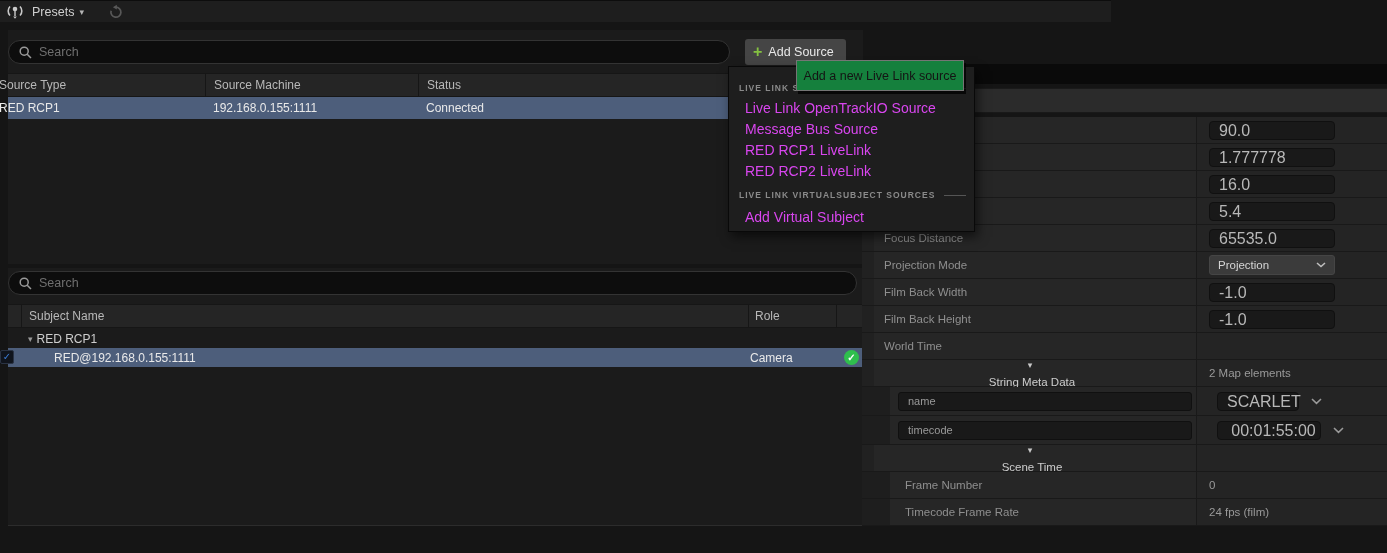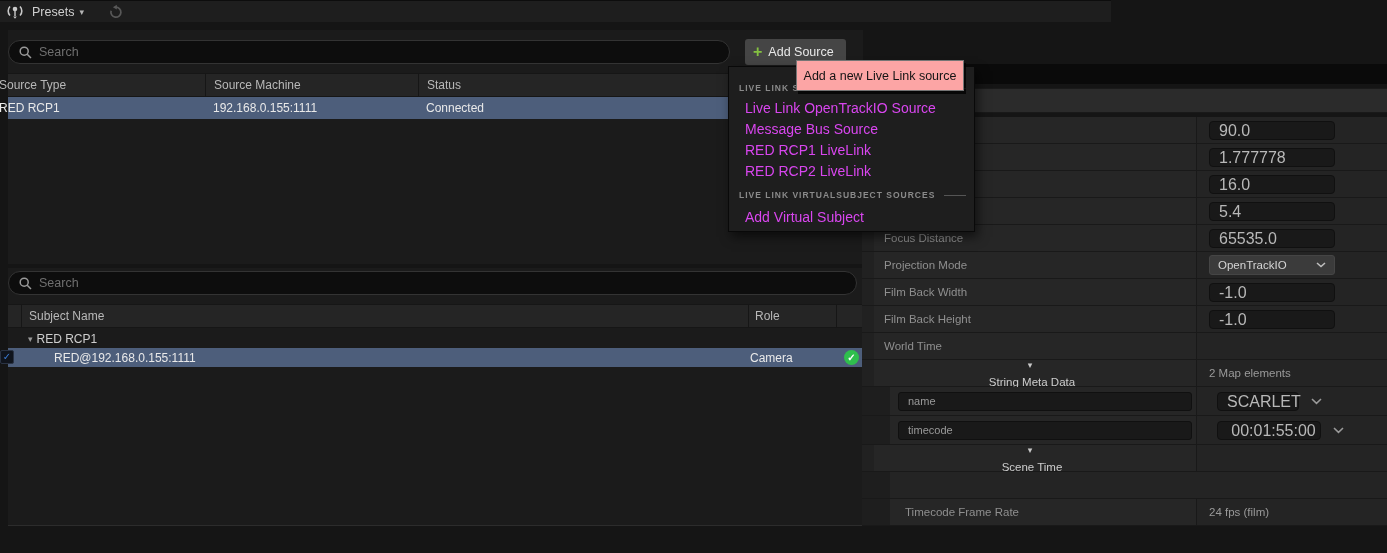--- a/index.html
+++ b/index.html
@@ -63,21 +63,21 @@
   .drow.nested .dval { padding-left:20px; gap:12px; }
   .chev { display:inline-flex; }
 
   
   #add-menu { position:absolute; left:728px; top:66px; width:247px; height:166px; background:#1e1e1e; border:1px solid #090909; box-shadow:3px 5px 10px rgba(0,0,0,0.55); z-index:40; padding-top:11px; }
   .msec { display:flex; align-items:center; height:20px; padding:0 8px 0 10px; color:#8a8a8a; font-size:8.5px; letter-spacing:1px; font-weight:bold; }
   .msec::after { content:""; flex:0 0 22px; height:1px; background:#555; margin-left:auto; }
   .mitem { height:21px; line-height:21px; padding-left:16px; color:#d946ef; font-size:14px; cursor:default; }
 
   
-  #tooltip { position:absolute; left:796px; top:60px; width:168px; height:31px; background:#fca5a5; border:1px solid #757575; box-shadow:2px 3px 0 rgba(0,0,0,0.75); z-index:60; display:flex; align-items:center; justify-content:center; color:#141414; font-size:12.5px; }
+  #tooltip { position:absolute; left:796px; top:60px; width:168px; height:31px; background:#15803d; border:1px solid #757575; box-shadow:2px 3px 0 rgba(0,0,0,0.75); z-index:60; display:flex; align-items:center; justify-content:center; color:#141414; font-size:12.5px; }
 
   svg { display:block; }
 </style>
 </head>
 <body>
 
 <div class="toolbar">
   <span class="ll-icon">
     <svg width="20" height="18" viewBox="0 0 20 18">
       <path d="M5 3.5 a6.5 6.5 0 0 0 0 9" fill="none" stroke="#c9c9c9" stroke-width="1.6"></path>
@@ -199,21 +199,21 @@
     <div class="dlbl">Focus Distance</div>
     <div class="dval">
         <span class="field">65535.0</span>
       </div>
   </div>
 
   <div class="drow">
     <div class="dlbl">Projection Mode</div>
     <div class="dval">
       <span class="dd">
-        <span>OpenTrackIO</span>
+        <span>Projection</span>
         <span class="chev">
           <svg width="10" height="6" viewBox="0 0 10 6">
               <polyline points="1,1 5,4.6 9,1" fill="none" stroke="#c0c0c0" stroke-width="1.5"></polyline>
             </svg>
         </span>
       </span>
     </div>
   </div>
 
   <div class="drow">
@@ -273,20 +273,21 @@
 
   <div class="drow cat">
     <div class="dlbl">
       <span class="tri" style="color:#c8c8c8;">▾</span>
       <span>Scene Time</span>
     </div>
     <div class="dval"></div>
   </div>
 
   <div class="drow nested">
+    <div class="dlbl" style="padding-left:43px;">Frame Number</div>
     <div class="dval" style="padding-left:12px;">
         <span>0</span>
       </div>
   </div>
   <div class="drow nested">
     <div class="dlbl" style="padding-left:43px;">Timecode Frame Rate</div>
     <div class="dval" style="padding-left:12px;">
         <span>24 fps (film)</span>
       </div>
   </div>

